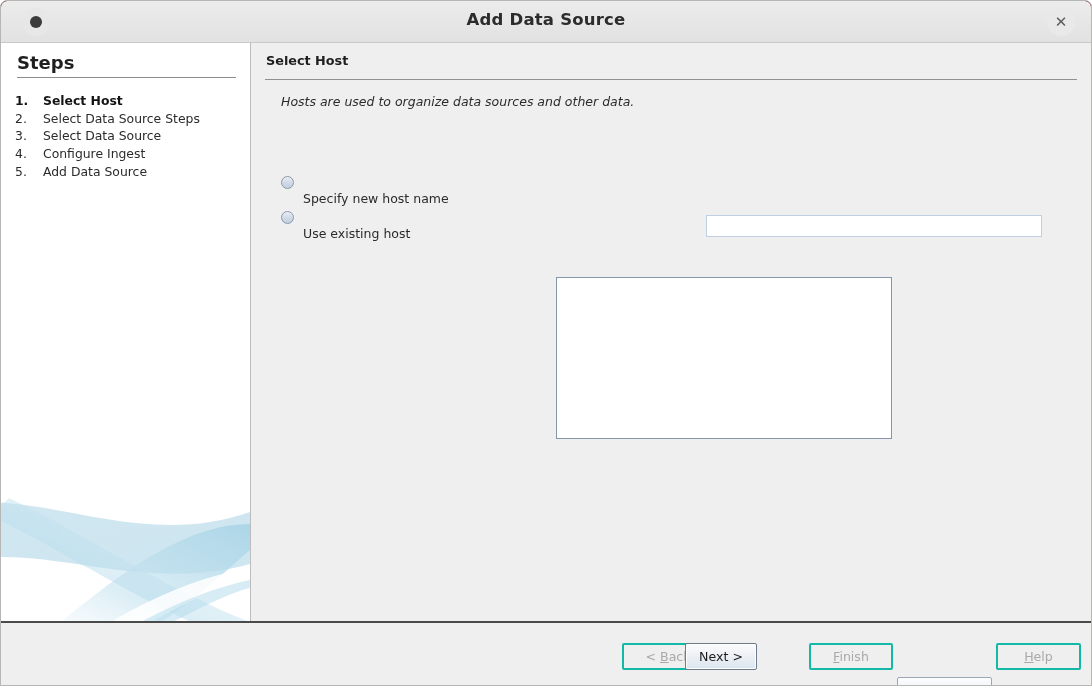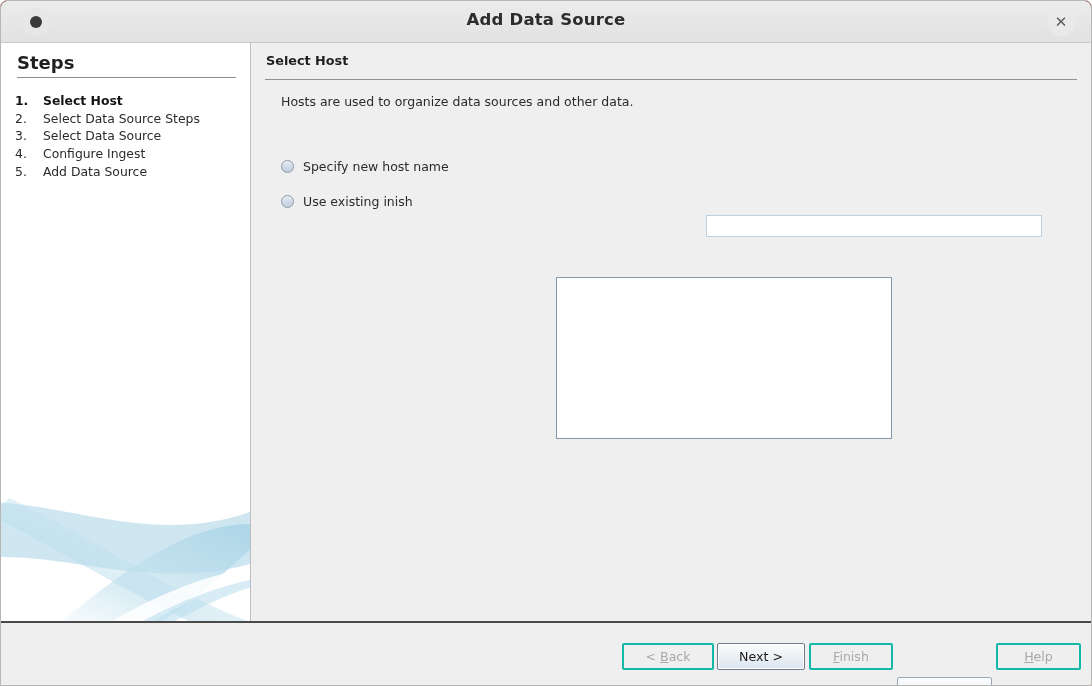--- a/index.html
+++ b/index.html
@@ -156,20 +156,21 @@
     width: 812px;
     height: 1px;
     background: #909090;
   }
   #intro-text {
     position: absolute;
     left: 30px;
     top: 51px;
     font-size: 12.5px;
     color: #2b2b2b;
+    font-style: italic;
   }
 
   .opt-row {
     position: absolute;
     left: 30px;
     display: flex;
     align-items: center;
   }
   #opt1 { top: 81px; }
   #opt2 { top: 116px; }
@@ -191,20 +192,21 @@
     position: absolute;
     left: 3px; top: 3px;
     width: 5px; height: 5px;
     border-radius: 50%;
     background: #1f1f1f;
   }
   .opt-label {
     font-size: 12.5px;
     color: #2b2b2b;
     white-space: nowrap;
+    margin-top: 32px;
   }
   .opt-label.focused {
     border: 1px solid #b3c3d6;
     padding: 1px 2px 2px 2px;
     margin: -2px -3px -3px -3px;
     background: #f2f2f2;
   }
 
   #hostname-input {
     position: absolute;
@@ -270,21 +272,21 @@
   }
   .dlg-btn.focused {
     border: 1px solid #6d7b8c;
     box-shadow: inset 0 0 0 1px #ffffff;
     background: linear-gradient(to bottom, #fbfcfd 0%, #eef1f5 45%, #dbe5f0 100%);
     color: #1c1c1c;
   }
   .mn { text-decoration: underline; }
 
   #btn-back   { left: 621px; width: 92px; }
-  #btn-next   { left: 716px; width: 88px; }
+  #btn-next   { left: 684px; width: 72px; }
   #btn-finish { left: 808px; width: 84px; }
   #btn-cancel { left: 896px; width: 95px; }
   #btn-help   { left: 995px; width: 85px; text-align: center; }
 </style>
 </head>
 <body>
 
 <div id="window">
 
   <div id="titlebar">
@@ -359,21 +361,21 @@
       <div id="intro-text">Hosts are used to organize data sources and other data.</div>
 
 
       <div class="opt-row" id="opt2">
         <span class="radio"></span>
         <span class="opt-label">Specify new host name</span>
       </div>
 
       <div class="opt-row" id="opt3">
         <span class="radio"></span>
-        <span class="opt-label">Use existing inish</span>
+        <span class="opt-label">Use existing host</span>
       </div>
 
       <input id="hostname-input" type="text" placeholder="" style="">
 
       <div id="host-listbox"></div>
     </div>
   </div>
 
   <div id="sep"></div>
   <div id="buttonbar">

